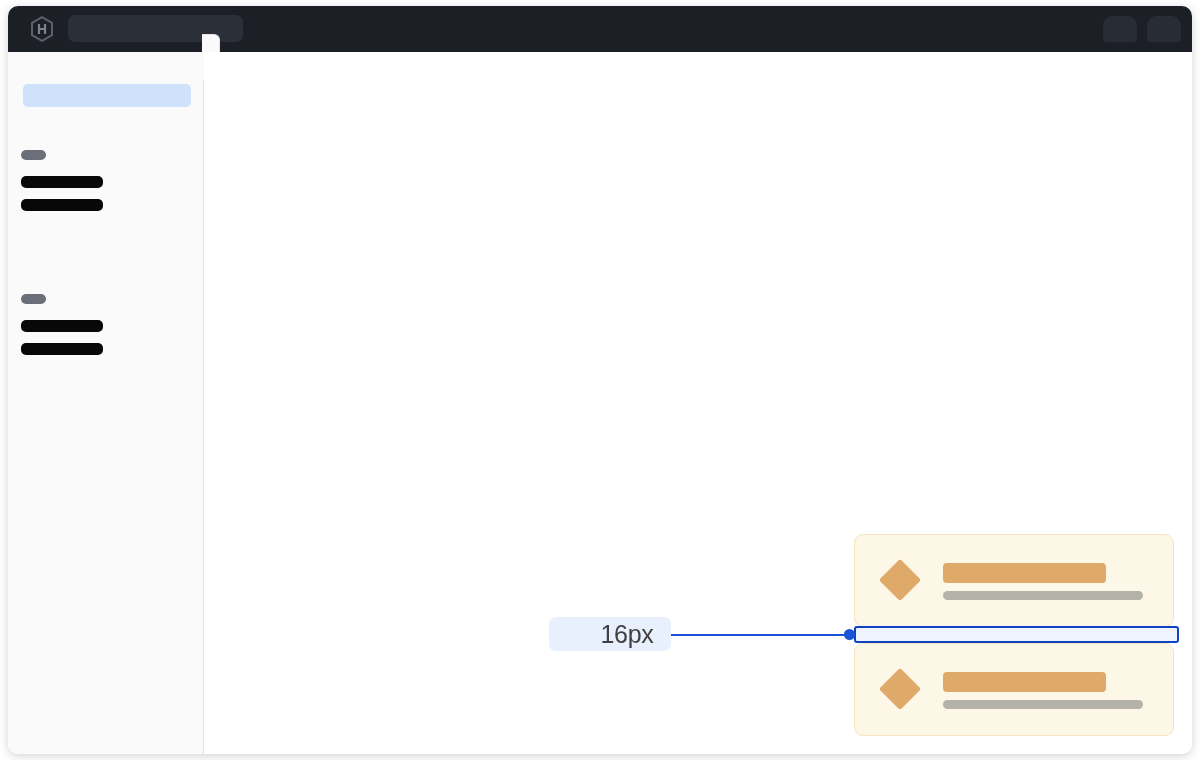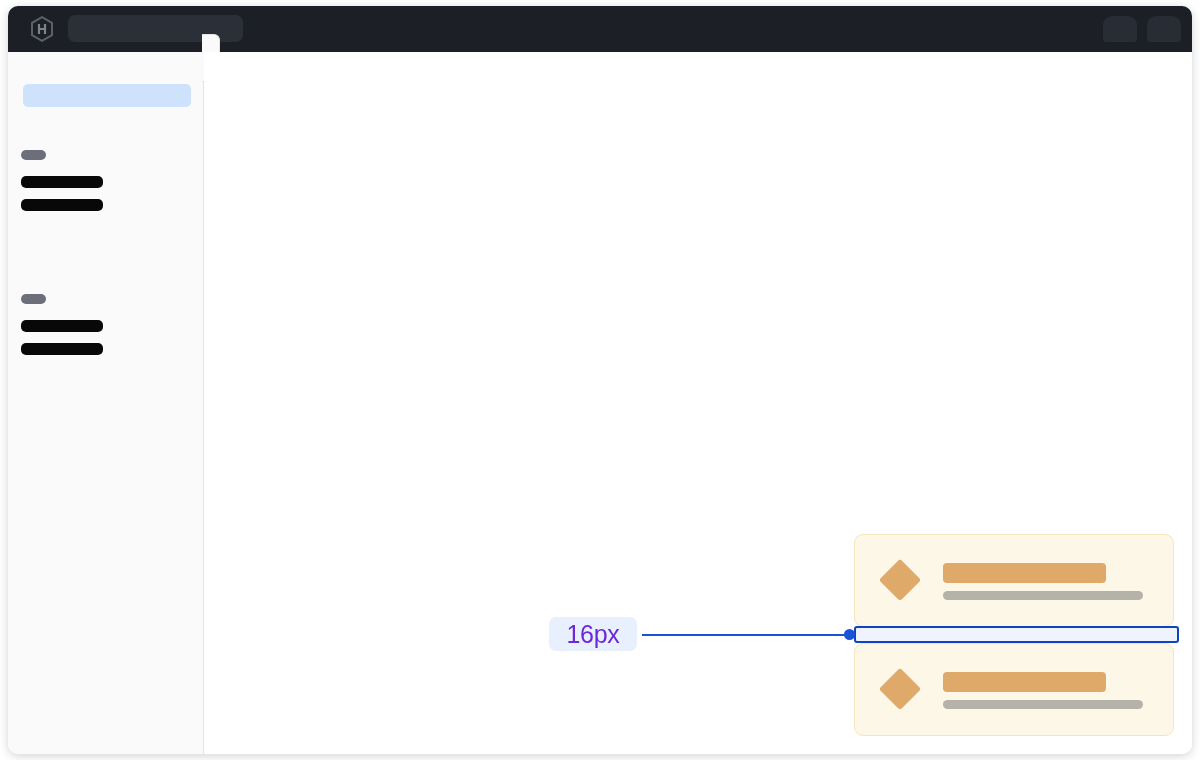--- a/index.html
+++ b/index.html
@@ -204,24 +204,25 @@
     position: absolute;
     left: 345px;
     top: 565px;
     width: 88px;
     height: 34px;
     background: #e8f0fe;
     border-radius: 7px;
     display: flex;
     align-items: center;
     justify-content: center;
-    color: #6d28d9;
+    color: #404040;
     font-size: 25px;
     font-family: "Liberation Sans", sans-serif;
     letter-spacing: -0.3px;
+    padding-left: 34px;
   }
 </style>
 </head>
 <body>
 
 <div class="app-window">
 
   <div class="topbar">
     <div class="logo">
       <svg width="26" height="26" viewBox="0 0 26 26" aria-hidden="true">

